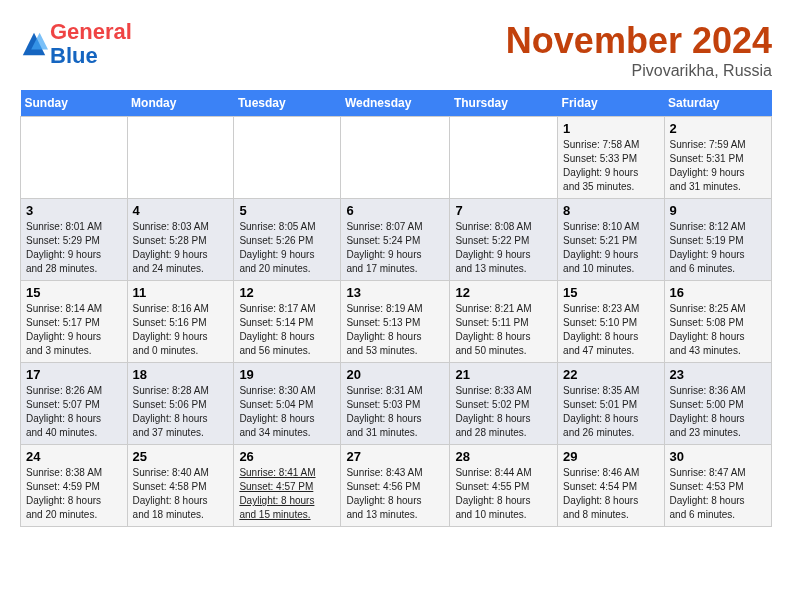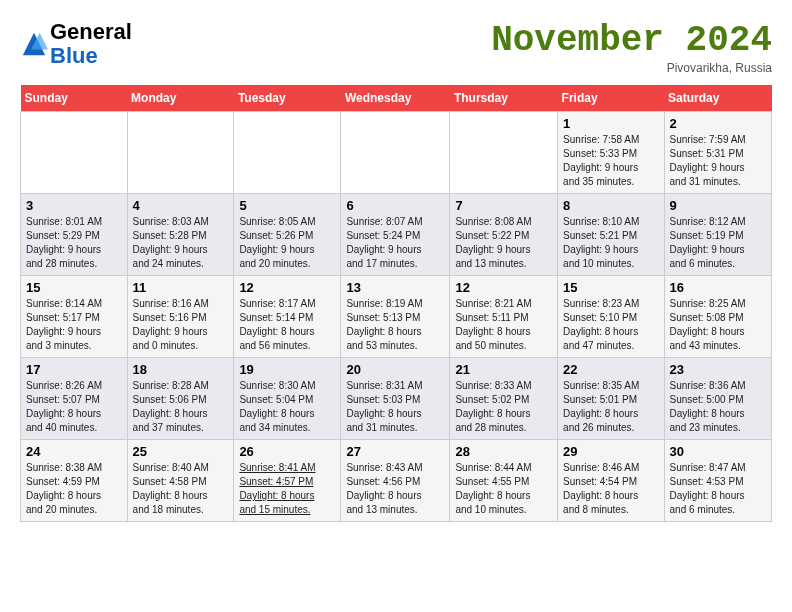--- a/index.html
+++ b/index.html
@@ -18,47 +18,46 @@
     }
     .logo {
       display: flex;
       align-items: center;
     }
     .logo-text {
       font-size: 22px;
       font-weight: bold;
       line-height: 1.1;
     }
-    .logo-general { color: #000000; }
+    .logo-general { color: #ef4444; }
     .logo-blue { color: #1565c0; margin-top: 20px; }
     .logo-icon {
       width: 28px;
       height: 28px;
       margin-right: 2px;
     }
     .title-section {
       text-align: right;
     }
     .month-title {
       font-size: 36px;
       font-weight: bold;
-      color: #4d7c0f;
-      font-family: Liberation Mono, monospace;
+      color: #c2410c;
     }
     .location {
-      font-size: 12px;
+      font-size: 16px;
       color: #555;
     }
     table {
       width: 100%;
       border-collapse: collapse;
       font-size: 11px;
     }
     thead tr th {
-      background-color: #ef4444;
+      background-color: #3b82f6;
       color: #fff;
       padding: 6px 4px;
       text-align: left;
       font-size: 12px;
       font-weight: bold;
     }
     tbody tr td {
       border: 1px solid #ccc;
       padding: 4px 5px;
       vertical-align: top;

